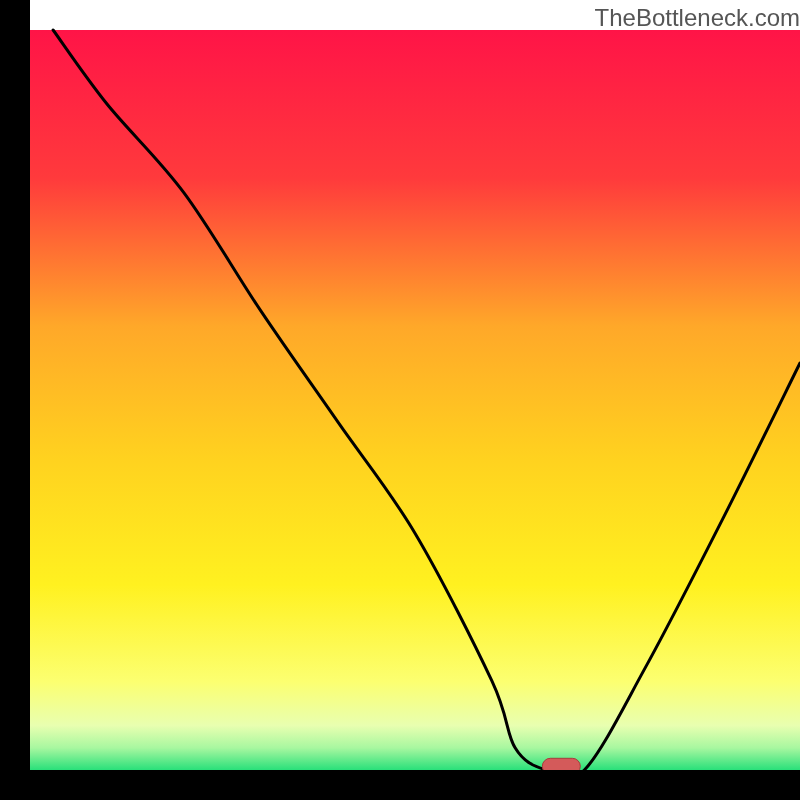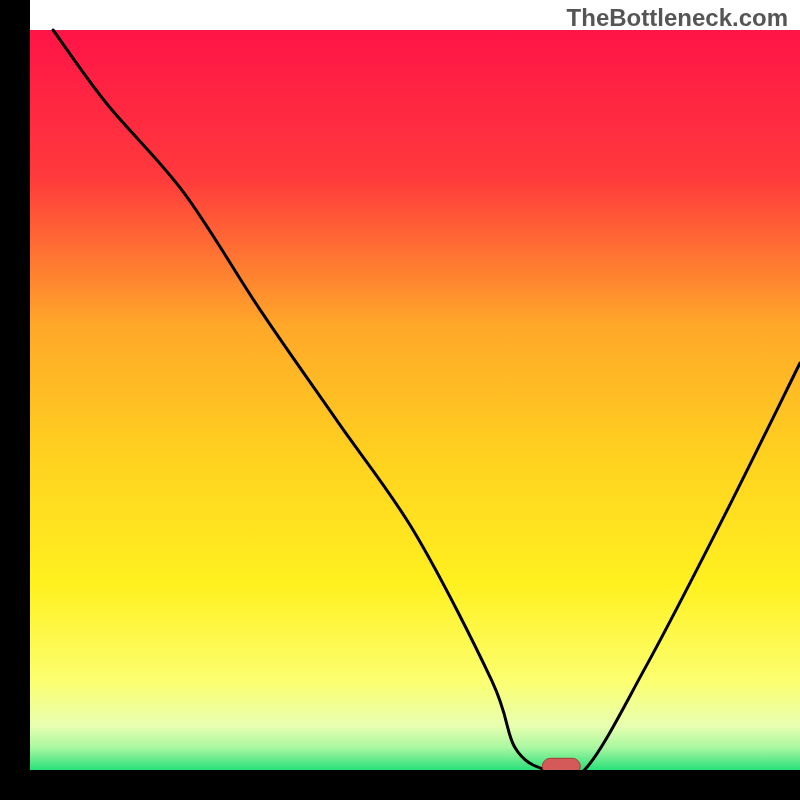--- a/index.html
+++ b/index.html
@@ -7,24 +7,24 @@
     padding: 0;
     width: 800px;
     height: 800px;
     position: relative;
     overflow: hidden;
     background: #000;
   }
   .watermark {
     position: absolute;
     top: 4px;
-    right: 12px;
+    right: 0;
     font-family: Arial, Helvetica, sans-serif;
     font-size: 24px;
-    font-weight: bold;
+    font-weight: normal;
     color: #555;
     z-index: 20;
     pointer-events: none;
   }
   .chart-wrap {
     position: absolute;
     inset: 0;
   }
   svg {
     display: block;

